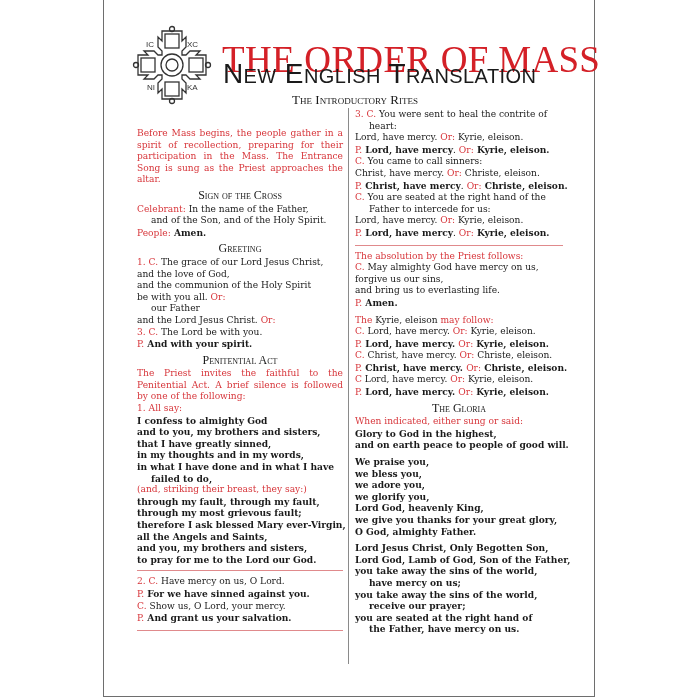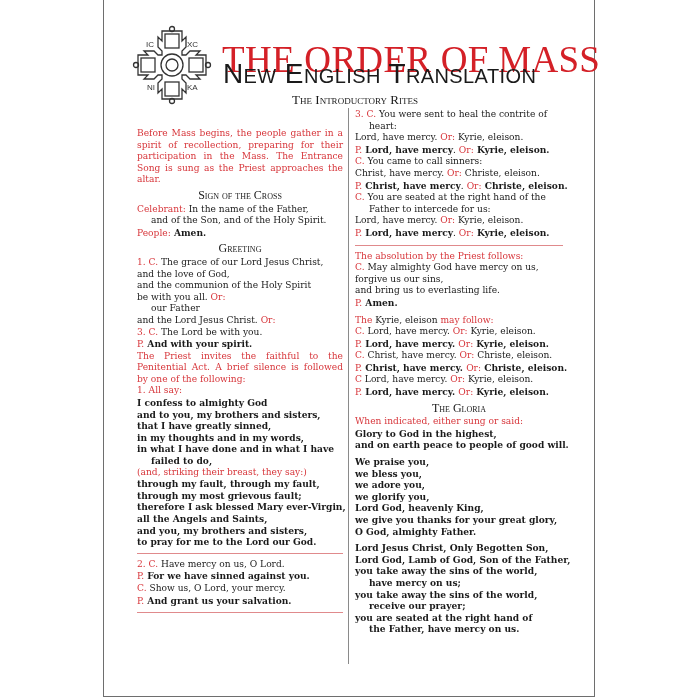--- a/index.html
+++ b/index.html
@@ -68,20 +68,21 @@
   <div class="sub">Greeting</div>
   <div class="line"><span class="red">1. C.</span><span> The grace of our Lord Jesus Christ,</span></div>
   <div class="line">and the love of God,</div>
   <div class="line">and the communion of the Holy Spirit</div>
   <div class="line"><span>be with you all. </span><span class="red">Or:</span></div>
   <div class="line indent">our Father</div>
   <div class="line"><span>and the Lord Jesus Christ. </span><span class="red">Or:</span></div>
   <div class="line"><span class="red">3. C.</span><span> The Lord be with you.</span></div>
   <div class="line"><span class="red">P.</span><span class="b"> And with your spirit.</span></div>
 
+  <div class="sub">Penitential Act</div>
   <div class="rubric">The Priest invites the faithful to the Penitential Act. A brief silence is followed by one of the following:</div>
   <div class="line red">1. All say:</div>
   <div class="line b">I confess to almighty God</div>
   <div class="line b">and to you, my brothers and sisters,</div>
   <div class="line b">that I have greatly sinned,</div>
   <div class="line b">in my thoughts and in my words,</div>
   <div class="line b">in what I have done and in what I have</div>
   <div class="line b indent">failed to do,</div>
   <div class="line red">(and, striking their breast, they say:)</div>
   <div class="line b">through my fault, through my fault,</div>

